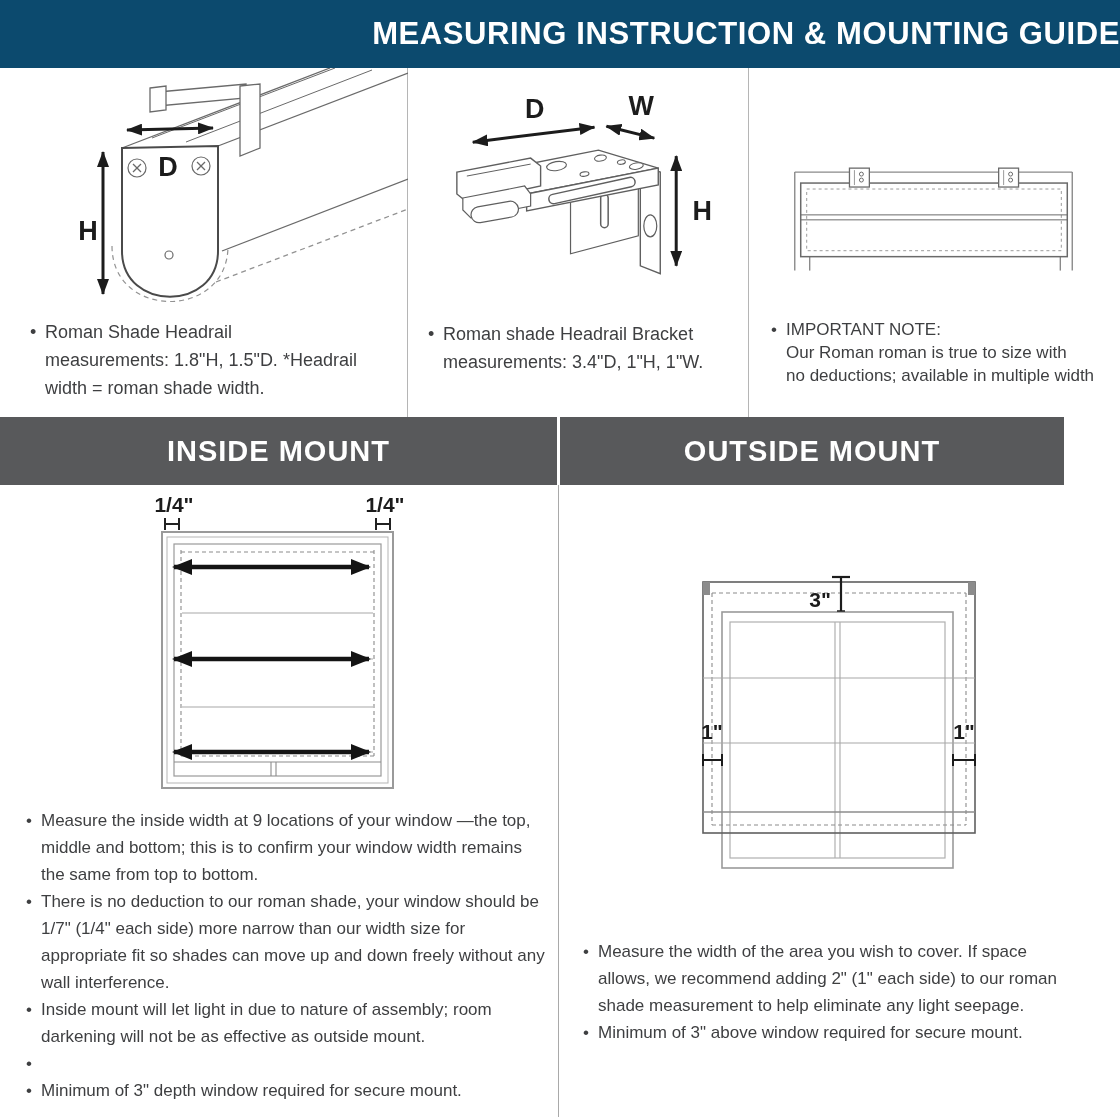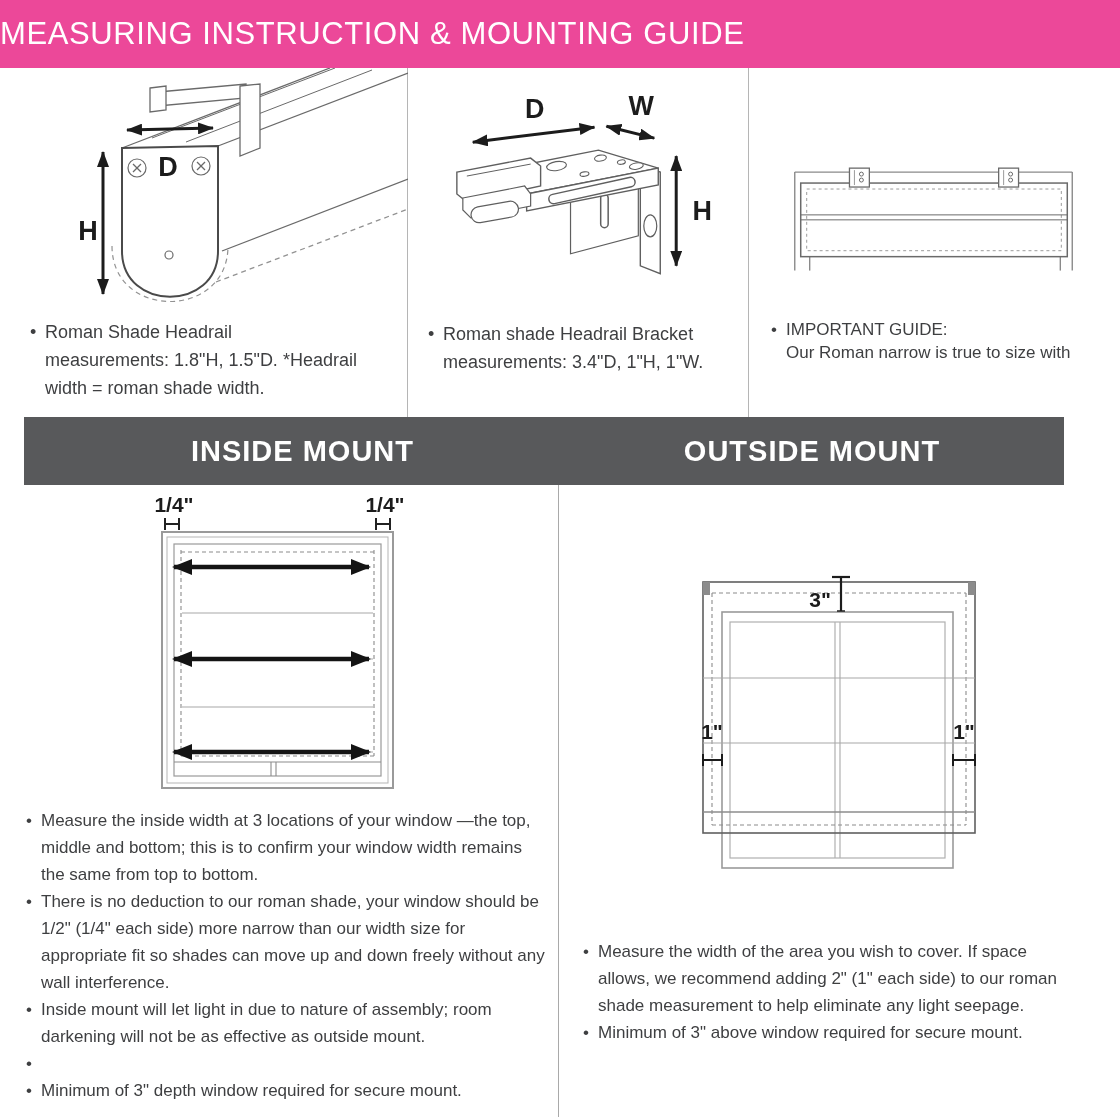--- a/index.html
+++ b/index.html
@@ -1,43 +1,43 @@
 <!DOCTYPE html>
 <html><head>
 <meta charset="utf-8">
 <style>
   html,body { margin:0; padding:0; background:#ffffff; }
   .page {
     position:relative; width:1120px; height:1120px; background:#ffffff;
     font-family:"Liberation Sans", sans-serif; color:#3e3f41; overflow:hidden;
   }
   .titlebar {
-    position:absolute; left:0; top:0; width:1120px; height:68px; background:#ec4899;
-    color:#ffffff; display:flex; align-items:center; justify-content:flex-start;
-    font-size:31px; font-weight:normal; letter-spacing:0.6px;
+    position:absolute; left:0; top:0; width:1120px; height:68px; background:#0c4a6e;
+    color:#ffffff; display:flex; align-items:center; justify-content:flex-end;
+    font-size:31px; font-weight:bold; letter-spacing:0.6px;
   }
   .panel { position:absolute; top:68px; height:349px; box-sizing:border-box; }
   .panel-1 { left:0; width:408px; border-right:1px solid #b5b5b5; }
   .panel-2 { left:409px; width:340px; border-right:1px solid #b5b5b5; }
   .panel-3 { left:750px; width:370px; }
   .panel svg { display:block; }
   .note { font-size:18px; line-height:28px; color:#3e3f41; }
   .panel-1 .note { margin:0 0 0 30px; width:330px; }
   .panel-2 .note { margin:2px 0 0 19px; width:302px; }
   .panel-3 .note { margin:0 0 0 21px; width:342px; font-size:17px; line-height:23px; }
   .bullet-row { display:flex; }
   .dot { flex:0 0 15px; width:15px; }
   .note3-lines { padding-left:15px; }
   .note3-line { white-space:nowrap; }
   .bar {
     position:absolute; top:417px; height:68px; background:#58595b; color:#ffffff;
     display:flex; align-items:center; justify-content:center;
     font-size:29px; font-weight:bold; letter-spacing:1px;
   }
-  .bar-left { left:0; width:557px;margin-left:24px; }
+  .bar-left { left:0; width:557px; }
   .bar-right { left:560px; width:504px; }
   .vdivider { position:absolute; left:558px; top:485px; width:1px; height:632px; background:#a9a9a9; }
   .diagram { position:absolute; }
   .inside-diagram { left:0; top:490px; }
   .outside-diagram { left:560px; top:555px; }
   .bullets { position:absolute; font-size:17px; line-height:27px; color:#3e3f41; }
   .inside-bullets { left:26px; top:807px; width:524px; }
   .outside-bullets { left:583px; top:938px; width:486px; }
   svg text { font-family:"Liberation Sans", sans-serif; font-weight:bold; fill:#1c1c1c; }
   .dim-label { font-size:27px; }
@@ -163,24 +163,25 @@
       <g transform="translate(150,0)">
         <rect x="100" y="100" width="20" height="19" fill="#ffffff" stroke="#6a6a6a" stroke-width="1.3"></rect>
         <line x1="105" y1="102" x2="105" y2="117" stroke="#9a9a9a" stroke-width="1"></line>
         <circle cx="112" cy="106" r="2" fill="none" stroke="#6a6a6a" stroke-width="1"></circle>
         <circle cx="112" cy="112" r="2" fill="none" stroke="#6a6a6a" stroke-width="1"></circle>
       </g>
     </svg>
     <div class="note">
       <div class="bullet-row">
         <span class="dot">•</span>
-        <span>IMPORTANT GUIDE:</span>
+        <span>IMPORTANT NOTE:</span>
       </div>
       <div class="note3-lines">
-          <div class="note3-line">Our Roman narrow is true to size with</div>
+          <div class="note3-line">Our Roman roman is true to size with</div>
+          <div class="note3-line">no deductions; available in multiple width</div>
         </div>
     </div>
   </div>
 
   <div class="bar bar-left">
     <span>INSIDE MOUNT</span>
   </div>
   <div class="bar bar-right">
     <span>OUTSIDE MOUNT</span>
   </div>
@@ -220,25 +221,25 @@
     <g stroke="#141414" stroke-width="4.5">
       <line x1="174" y1="77" x2="369" y2="77" marker-start="url(#ahb)" marker-end="url(#ahb)"></line>
       <line x1="174" y1="169" x2="369" y2="169" marker-start="url(#ahb)" marker-end="url(#ahb)"></line>
       <line x1="174" y1="262" x2="369" y2="262" marker-start="url(#ahb)" marker-end="url(#ahb)"></line>
     </g>
   </svg>
 
   <div class="bullets inside-bullets">
       <div class="bullet-row">
       <span class="dot">•</span>
-      <span>Measure the inside width at 3 locations of your window —the top, middle and bottom; this is to confirm your window width remains the same from top to bottom.</span>
-    </div>
-      <div class="bullet-row">
-      <span class="dot">•</span>
-      <span>There is no deduction to our roman shade, your window should be 1/2" (1/4" each side) more narrow than our width size for appropriate fit so shades can move up and down freely without any wall interference.</span>
+      <span>Measure the inside width at 9 locations of your window —the top, middle and bottom; this is to confirm your window width remains the same from top to bottom.</span>
+    </div>
+      <div class="bullet-row">
+      <span class="dot">•</span>
+      <span>There is no deduction to our roman shade, your window should be 1/7" (1/4" each side) more narrow than our width size for appropriate fit so shades can move up and down freely without any wall interference.</span>
     </div>
       <div class="bullet-row">
       <span class="dot">•</span>
       <span>Inside mount will let light in due to nature of assembly; room darkening will not be as effective as outside mount.</span>
     </div>
       <div class="bullet-row">
       <span class="dot">•</span>
     </div>
       <div class="bullet-row">
       <span class="dot">•</span>

